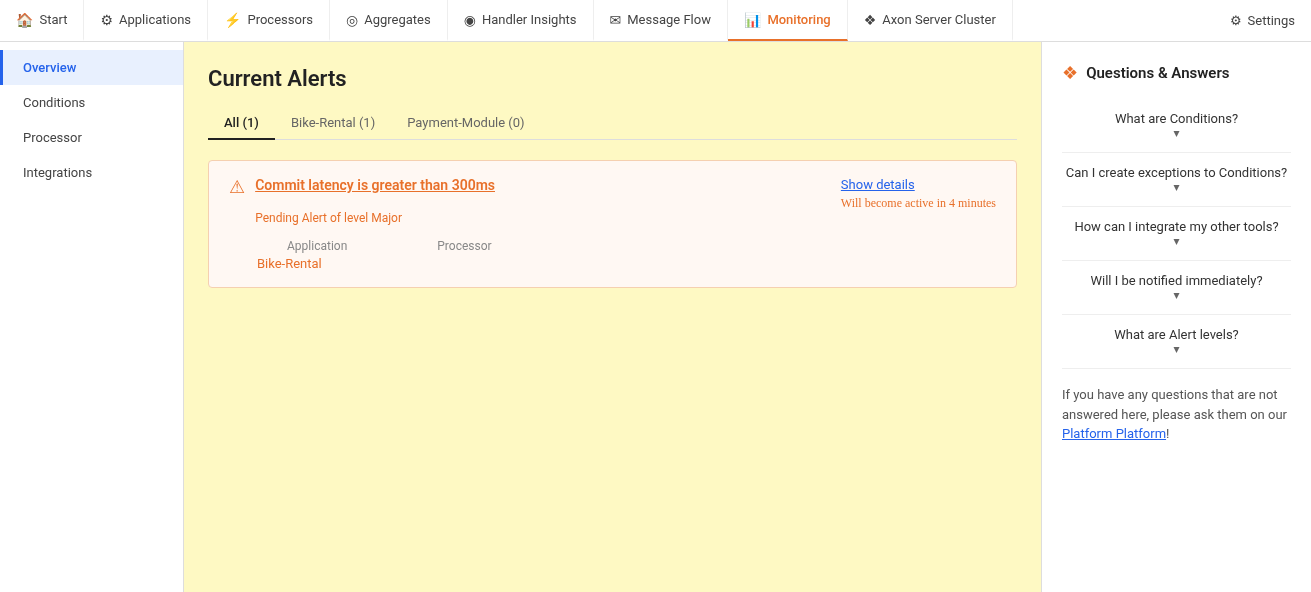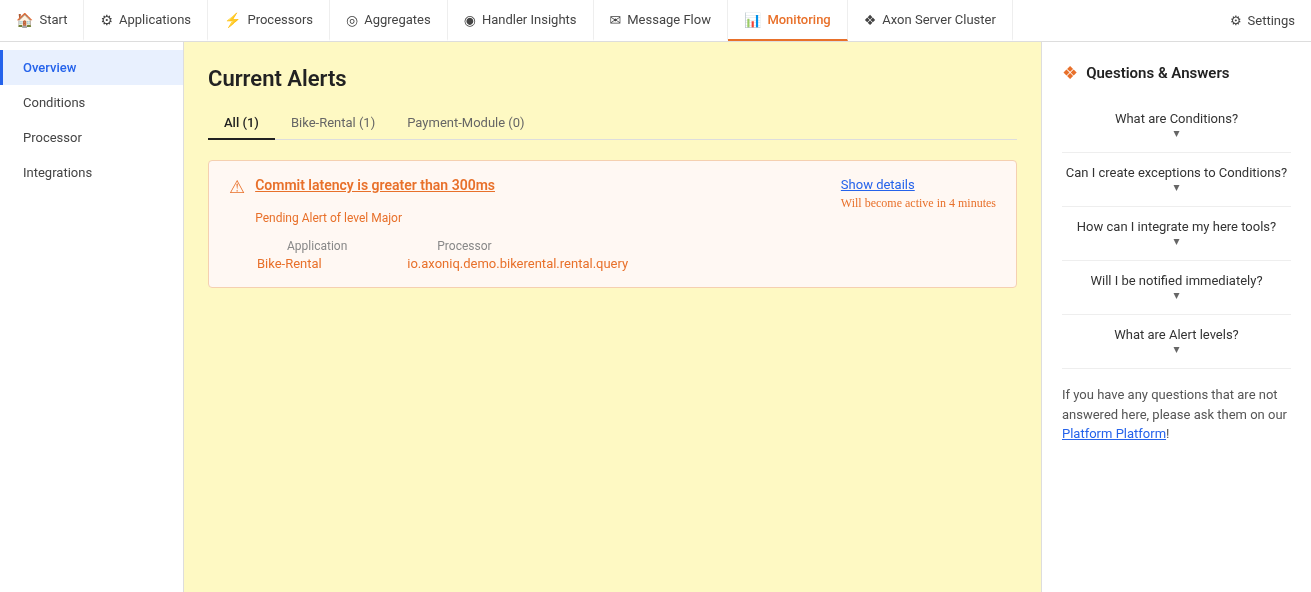--- a/index.html
+++ b/index.html
@@ -308,21 +308,20 @@
           <div class="alert-timer">Will become active in 4 minutes</div>
         </div>
       </div>
       <div class="alert-details">
         <div class="alert-detail-group">
           <div class="alert-detail-label">Application</div>
           <div class="alert-detail-value">Bike-Rental</div>
         </div>
         <div class="alert-detail-group">
           <div class="alert-detail-label">Processor</div>
-          <div class="alert-detail-value">io.axoniq.demo.bikerental.rental.query</div>
         </div>
       </div>
     </div>
   </main>
 
   <aside class="right-panel">
     <div class="qa-header">
       <span style="color:#e8702a; font-size:18px;">❖</span>
       <span class="qa-title">Questions &amp; Answers</span>
     </div>
@@ -334,21 +333,21 @@
       </div>
     </div>
     <div class="qa-item">
       <div class="qa-question">
         <span>Can I create exceptions to Conditions?</span>
         <span class="qa-chevron">▾</span>
       </div>
     </div>
     <div class="qa-item">
       <div class="qa-question">
-        <span>How can I integrate my here tools?</span>
+        <span>How can I integrate my other tools?</span>
         <span class="qa-chevron">▾</span>
       </div>
     </div>
     <div class="qa-item">
       <div class="qa-question">
         <span>Will I be notified immediately?</span>
         <span class="qa-chevron">▾</span>
       </div>
     </div>
     <div class="qa-item">

